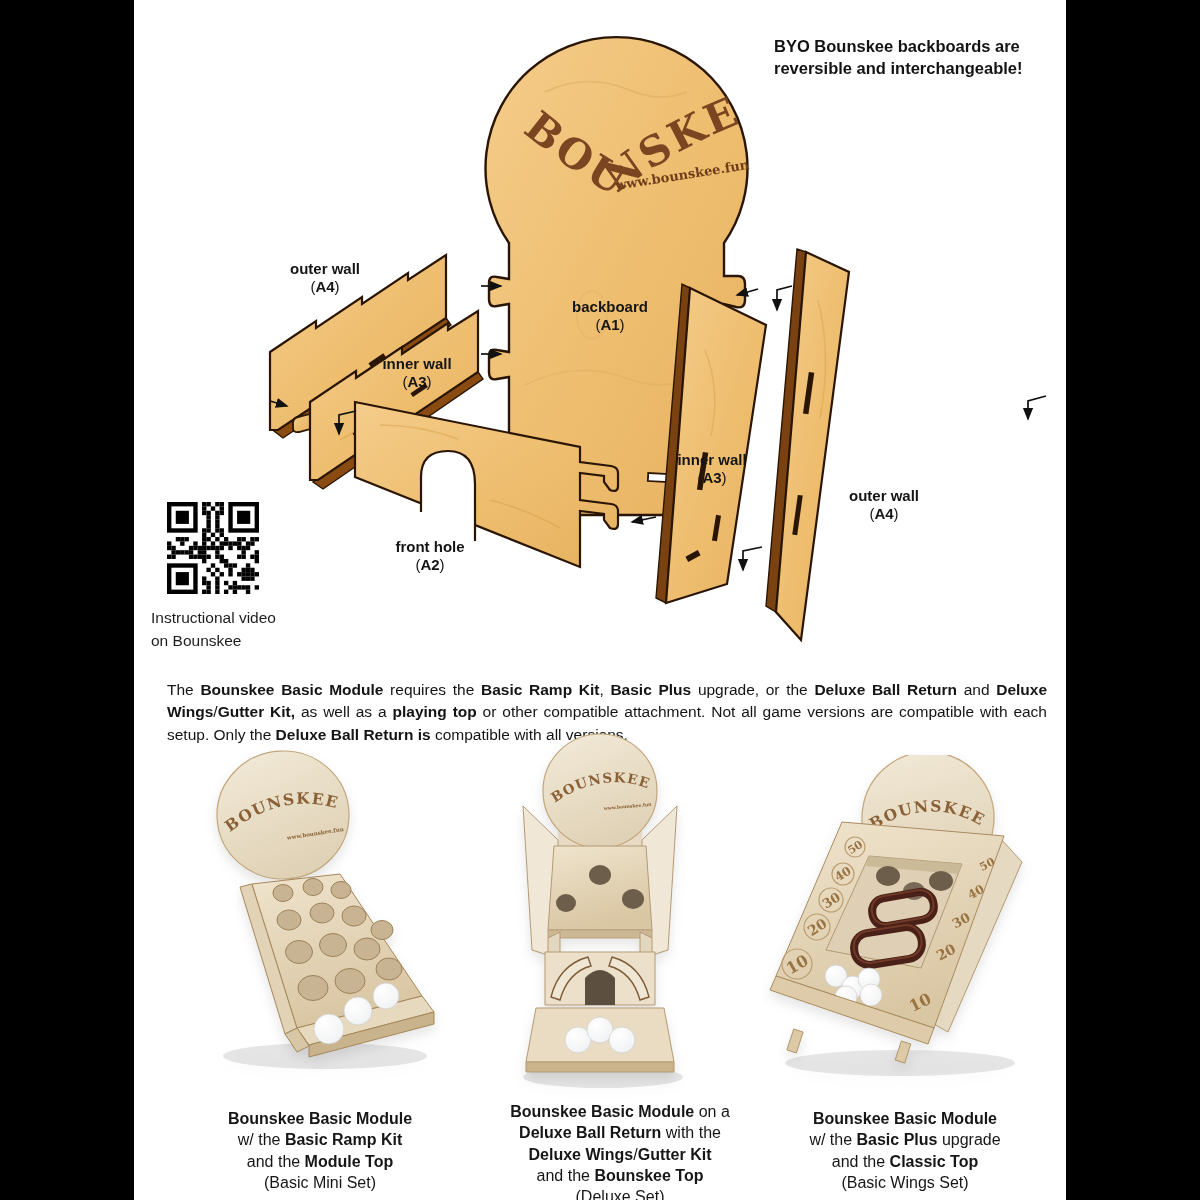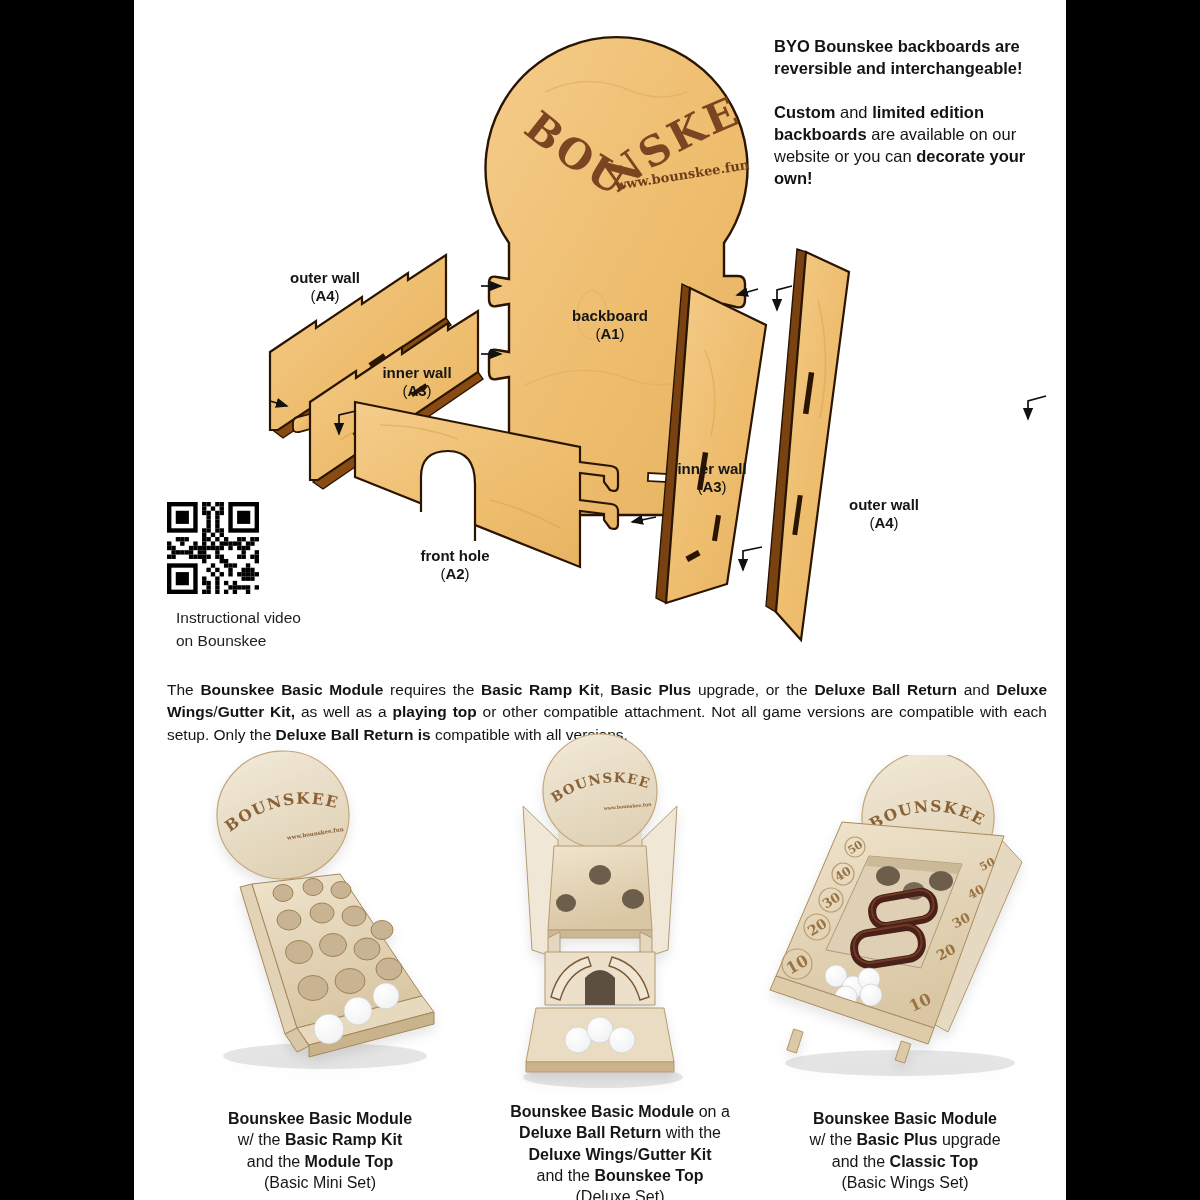--- a/index.html
+++ b/index.html
@@ -3,29 +3,29 @@
 <meta charset="utf-8">
 <style>
   html,body{margin:0;padding:0;background:#ffffff;}
   .page{position:relative;width:1200px;height:1200px;background:#ffffff;overflow:hidden;
         font-family:"Liberation Sans", sans-serif;color:#141414;}
   .bar{position:absolute;top:0;height:1200px;background:#000;}
   .bar.left{left:0;width:134px;}
   .bar.right{left:1066px;width:134px;}
   .diagram-svg{position:absolute;left:134px;top:0;}
   .dlabel{position:absolute;transform:translateX(-50%);text-align:center;
-          font-size:15px;line-height:1.22;color:#151515;font-weight:700;white-space:nowrap;margin-top:9px;}
+          font-size:15px;line-height:1.22;color:#151515;font-weight:700;white-space:nowrap;}
   .dlabel .code-line{font-weight:400;}
   .dlabel .code-line b{font-weight:700;}
   .b{font-weight:700;}
   .r{font-weight:400;}
   .info-box{position:absolute;left:774px;top:36px;width:300px;font-size:16.5px;line-height:1.33;color:#131313;}
   .info-box p{margin:0 14px 22px 0;}
   .qr-wrap{position:absolute;left:167px;top:502px;width:92px;height:92px;}
-  .qr-caption{position:absolute;left:176px;top:606px;font-size:15.5px;line-height:1.5;color:#1d1d1d;}
+  .qr-caption{position:absolute;left:151px;top:606px;font-size:15.5px;line-height:1.5;color:#1d1d1d;}
   .intro{position:absolute;left:167px;top:663px;width:880px;font-size:15.5px;line-height:1.47;
          color:#141414;text-align:justify;}
   .photo{position:absolute;filter:drop-shadow(0 6px 6px rgba(0,0,0,0.10));}
   .caption{position:absolute;transform:translateX(-50%);text-align:center;font-size:16px;
            line-height:1.33;color:#161616;white-space:nowrap;}
   .logo-text{font-family:"DejaVu Serif", serif;font-weight:700;}
 </style>
 </head>
 <body>
 
@@ -133,28 +133,27 @@
     <div class="code-line"><span>(</span><b>A1</b><span>)</span></div>
   </div>
   <div class="dlabel" style="left:712px;top:451px;">
     <div>inner wall</div>
     <div class="code-line"><span>(</span><b>A3</b><span>)</span></div>
   </div>
   <div class="dlabel" style="left:884px;top:487px;">
     <div>outer wall</div>
     <div class="code-line"><span>(</span><b>A4</b><span>)</span></div>
   </div>
-  <div class="dlabel" style="left:455px;top:538px;">
+  <div class="dlabel" style="left:430px;top:538px;">
     <div>front hole</div>
     <div class="code-line"><span>(</span><b>A2</b><span>)</span></div>
   </div>
 
   <div class="info-box">
     <p class="b">BYO Bounskee backboards are reversible and interchangeable!</p>
-    <p><span class="b">Custom</span><span class="r"> and </span><span class="b">limited edition backboards</span><span class="r"> are available on our website or you can </span><span class="b">decorate your own!</span></p>
   </div>
 
   <div class="qr-wrap">
     <svg width="92" height="92" viewBox="0 0 92 92">
       <rect x="0" y="0" width="92" height="92" fill="#fff"></rect>
       <g id="qr-mods">
           <rect x="0" y="0" width="30.66666666666667" height="30.66666666666667" fill="#000"></rect>
           <rect x="4.380952380952381" y="4.380952380952381" width="21.904761904761905" height="21.904761904761905" fill="#fff"></rect>
           <rect x="8.761904761904763" y="8.761904761904763" width="13.142857142857144" height="13.142857142857144" fill="#000"></rect>
           <rect x="61.33333333333334" y="0" width="30.66666666666667" height="30.66666666666667" fill="#000"></rect>

